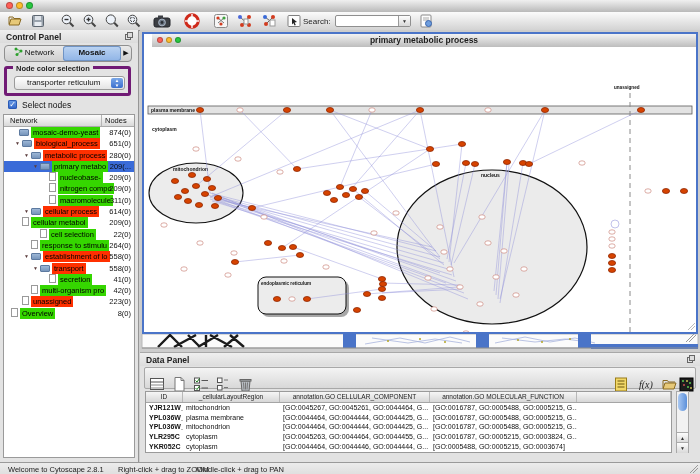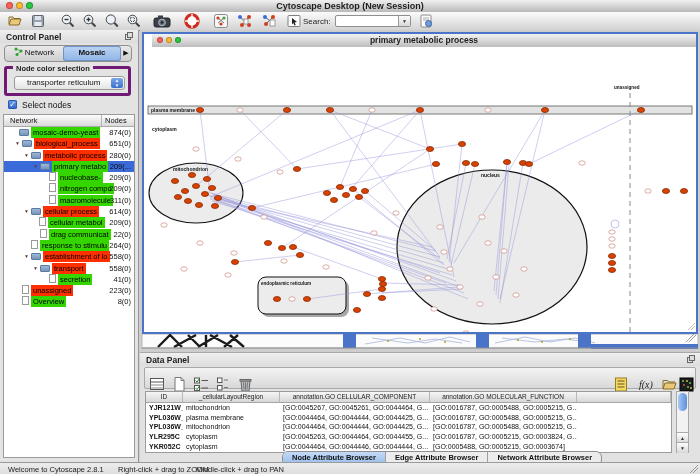--- a/index.html
+++ b/index.html
@@ -88,21 +88,20 @@
 </style>
 </head>
 <body>
 
 <div id="app">
 
   <div class="titlebar">
     <span class="light red"></span>
     <span class="light yellow"></span>
     <span class="light green"></span>
-    <span class="title-text">Cytoscape Desktop (New Session)</span>
   </div>
 
   <div class="toolbar">
     <span class="tbi" style="left:7px">
       <svg width="16" height="16">
           <g>
             <path d="M2,12 L4,6 L14,6 L12,12 Z" fill="#e7c979" stroke="#8a6a22"></path>
             <path d="M2,11 L2,4 L6,4 L7,5.5 L13,5.5" fill="none" stroke="#8a6a22"></path>
           </g>
         </svg></span>
@@ -260,28 +259,29 @@
       </div>
       <div id="tree">
           <div class="trow" style="padding-left: 8px;"><span class="ex"></span><span class="tico fold"></span><span class="lbl green">mosaic-demo-yeast</span><span class="cnt">874(0)</span></div>
           <div class="trow" style="padding-left: 11px;"><span class="ex">▼</span><span class="tico fold"></span><span class="lbl red">biological_process</span><span class="cnt">651(0)</span></div>
           <div class="trow" style="padding-left: 20px;"><span class="ex">▼</span><span class="tico fold"></span><span class="lbl red">metabolic process</span><span class="cnt">280(0)</span></div>
           <div class="trow sel" style="padding-left: 29px;"><span class="ex">▼</span><span class="tico fold"></span><span class="lbl green">primary metabo</span><span class="cnt">209(...</span></div>
           <div class="trow" style="padding-left: 38px;"><span class="ex"></span><span class="tico file"></span><span class="lbl green">nucleobase-</span><span class="cnt">209(0)</span></div>
           <div class="trow" style="padding-left: 38px;"><span class="ex"></span><span class="tico file"></span><span class="lbl green">nitrogen compo</span><span class="cnt">209(0)</span></div>
           <div class="trow" style="padding-left: 38px;"><span class="ex"></span><span class="tico file"></span><span class="lbl green">macromolecule</span><span class="cnt">311(0)</span></div>
           <div class="trow" style="padding-left: 20px;"><span class="ex">▼</span><span class="tico fold"></span><span class="lbl red">cellular process</span><span class="cnt">614(0)</span></div>
-          <div class="trow" style="padding-left: 28px;"><span class="ex"></span><span class="tico file"></span><span class="lbl green">cellular metabol</span><span class="cnt">209(0)</span></div>
-          <div class="trow" style="padding-left: 29px;"><span class="ex"></span><span class="tico file"></span><span class="lbl green">drag communicat</span><span class="cnt">22(0)</span></div>
+          <div class="trow" style="padding-left: 11px;"><span class="ex"></span><span class="tico file"></span><span class="lbl green">cellular metabol</span><span class="cnt">209(0)</span></div>
+          <div class="trow" style="padding-left: 29px;"><span class="ex"></span><span class="tico file"></span><span class="lbl green">cell selection</span><span class="cnt">22(0)</span></div>
           <div class="trow" style="padding-left: 20px;"><span class="ex"></span><span class="tico file"></span><span class="lbl green">response to stimulu</span><span class="cnt">264(0)</span></div>
           <div class="trow" style="padding-left: 20px;"><span class="ex">▼</span><span class="tico fold"></span><span class="lbl red">establishment of lo</span><span class="cnt">558(0)</span></div>
           <div class="trow" style="padding-left: 29px;"><span class="ex">▼</span><span class="tico fold"></span><span class="lbl red">transport</span><span class="cnt">558(0)</span></div>
           <div class="trow" style="padding-left: 38px;"><span class="ex"></span><span class="tico file"></span><span class="lbl green">secretion</span><span class="cnt">41(0)</span></div>
+          <div class="trow" style="padding-left: 20px;"><span class="ex"></span><span class="tico file"></span><span class="lbl green">multi-organism pro</span><span class="cnt">42(0)</span></div>
           <div class="trow" style="padding-left: 11px;"><span class="ex"></span><span class="tico file"></span><span class="lbl red">unassigned</span><span class="cnt">223(0)</span></div>
-          <div class="trow" style="padding-left: 11px;"><span class="ex"></span><span class="tico file"></span><span class="lbl green">Overview</span><span class="cnt">8(0)</span></div>
+          <div class="trow" style="padding-left: 0;"><span class="ex"></span><span class="tico file"></span><span class="lbl green">Overview</span><span class="cnt">8(0)</span></div>
         </div>
     </div>
   </div>
 
   <div class="nw">
     <div class="nw-titlebar">
       <span class="light red"></span>
       <span class="light yellow"></span>
       <span class="light green"></span>
       <span class="nw-title">primary metabolic process</span>
@@ -613,25 +613,20 @@
             <div class="c3" style="width: 147px;">[GO:0016787, GO:0005488, GO:0005215, G...</div>
             <div class="c4" style="width: 94px;"></div>
           </div>
         </div>
     </div>
     <div class="dp-scroll">
       <span class="dp-thumb"></span>
       <span class="dp-arrow" style="top:40px">▲</span>
       <span class="dp-arrow" style="top:50px">▼</span>
     </div>
-    <div class="dp-tabs">
-      <div class="dp-tab sel">Node Attribute Browser</div>
-      <div class="dp-tab">Edge Attribute Browser</div>
-      <div class="dp-tab">Network Attribute Browser</div>
-    </div>
   </div>
 
   <div class="statusbar">
     <span style="left:8px">Welcome to Cytoscape 2.8.1</span>
     <span style="left:118px">Right-click + drag to ZOOM</span>
     <span style="left:196px">Middle-click + drag to PAN</span>
     <svg style="position:absolute;right:1px;top:1px" width="10" height="10">
       <line x1="1" y1="9" x2="9" y2="1" stroke="#999"></line>
         <line x1="4" y1="9" x2="9" y2="4" stroke="#999"></line>
     </svg>

